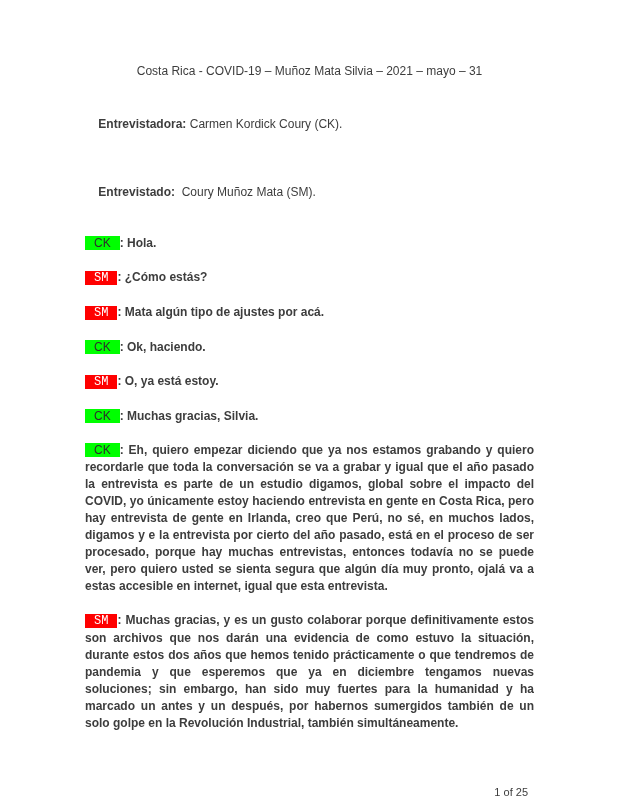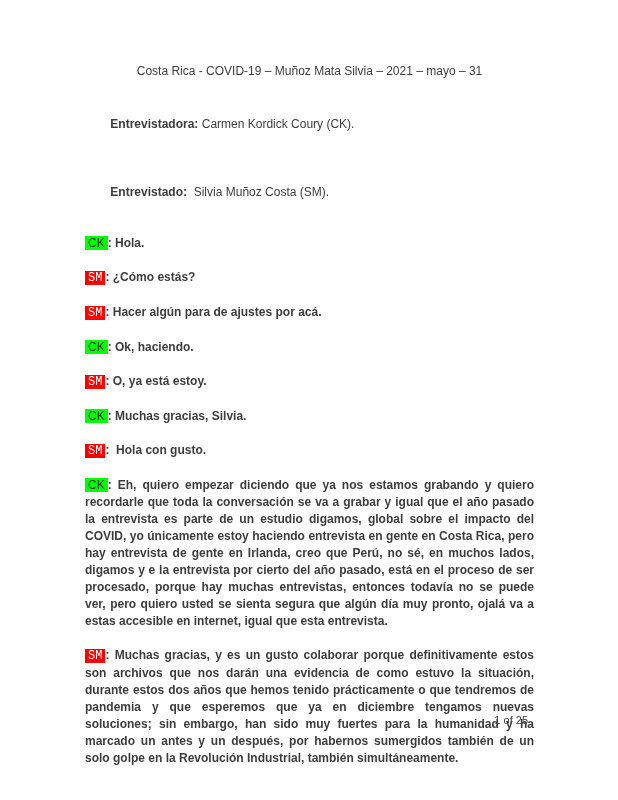--- a/index.html
+++ b/index.html
@@ -25,72 +25,70 @@
     margin: 0 0 19px 0;
     font-weight: normal;
     white-space: pre-wrap;
   }
   p.meta {
     margin: 0 0 17px 0;
     white-space: pre-wrap;
   }
   p.meta .role-label {
     font-weight: bold;
-    margin-left: 12px;
   }
   p.para {
     margin: 0 0 17px 0;
     text-align: justify;
   }
   .speaker-hl {
-    padding: 0 3px;
+    padding: 0 9px;
   }
   .speaker-hl.ck {
     background: var(--ck-bg, #00ff00);
     color: var(--ck-text, #2d2d2d);
   }
   .speaker-hl.sm {
     background: var(--sm-bg, #ff0000);
     color: var(--sm-text, #ffffff);
     font-family: Liberation Mono, monospace;
   }
   .dialogue-text {
     white-space: pre-wrap;
     font-weight: bold;
   }
   .page-footer {
     position: absolute;
-    top: 712px;
+    top: 784px;
     right: 90px;
     font-size: 11px;
     color: var(--body-text, #3d3d3d);
   }
 </style>
 </head>
 <body>
 
 <div class="page">
 
   <div class="doc-title">Costa Rica - COVID-19 – Muñoz Mata Silvia – 2021 – mayo – 31</div>
 
   <p class="meta">
     <span class="role-label">Entrevistadora:</span><span> Carmen Kordick Coury (CK).</span>
   </p>
 
   <p class="meta">
-    <span class="role-label">Entrevistado:</span><span>  Silvia Muñoz Costa (SM).</span>
+    <span class="role-label">Entrevistado:</span><span>  Coury Muñoz Mata (SM).</span>
   </p>
 
   <div id="dialogue">
       <p class="para"><span class="speaker-hl ck">CK</span><span class="dialogue-text">: Hola.</span></p>
       <p class="para"><span class="speaker-hl sm">SM</span><span class="dialogue-text">: ¿Cómo estás?</span></p>
-      <p class="para"><span class="speaker-hl sm">SM</span><span class="dialogue-text">: Hacer algún para de ajustes por acá.</span></p>
+      <p class="para"><span class="speaker-hl sm">SM</span><span class="dialogue-text">: Mata algún tipo de ajustes por acá.</span></p>
       <p class="para"><span class="speaker-hl ck">CK</span><span class="dialogue-text">: Ok, haciendo.</span></p>
       <p class="para"><span class="speaker-hl sm">SM</span><span class="dialogue-text">: O, ya está estoy.</span></p>
       <p class="para"><span class="speaker-hl ck">CK</span><span class="dialogue-text">: Muchas gracias, Silvia.</span></p>
-      <p class="para"><span class="speaker-hl sm">SM</span><span class="dialogue-text">:  Hola con gusto.</span></p>
       <p class="para"><span class="speaker-hl ck">CK</span><span class="dialogue-text">: Eh, quiero empezar diciendo que ya nos estamos grabando y quiero recordarle que toda la conversación se va a grabar y igual que el año pasado la entrevista es parte de un estudio digamos, global sobre el impacto del COVID, yo únicamente estoy haciendo entrevista en gente en Costa Rica, pero hay entrevista de gente en Irlanda, creo que Perú, no sé, en muchos lados, digamos y e la entrevista por cierto del año pasado, está en el proceso de ser procesado, porque hay muchas entrevistas, entonces todavía no se puede ver, pero quiero usted se sienta segura que algún día muy pronto, ojalá va a estas accesible en internet, igual que esta entrevista.</span></p>
       <p class="para"><span class="speaker-hl sm">SM</span><span class="dialogue-text">: Muchas gracias, y es un gusto colaborar porque definitivamente estos son archivos que nos darán una evidencia de como estuvo la situación, durante estos dos años que hemos tenido prácticamente o que tendremos de pandemia y que esperemos que ya en diciembre tengamos nuevas soluciones; sin embargo, han sido muy fuertes para la humanidad y ha marcado un antes y un después, por habernos sumergidos también de un solo golpe en la Revolución Industrial, también simultáneamente.</span></p>
     </div>
 
   <div class="page-footer">1 of 25</div>
 
 </div>
 
 </body></html>

